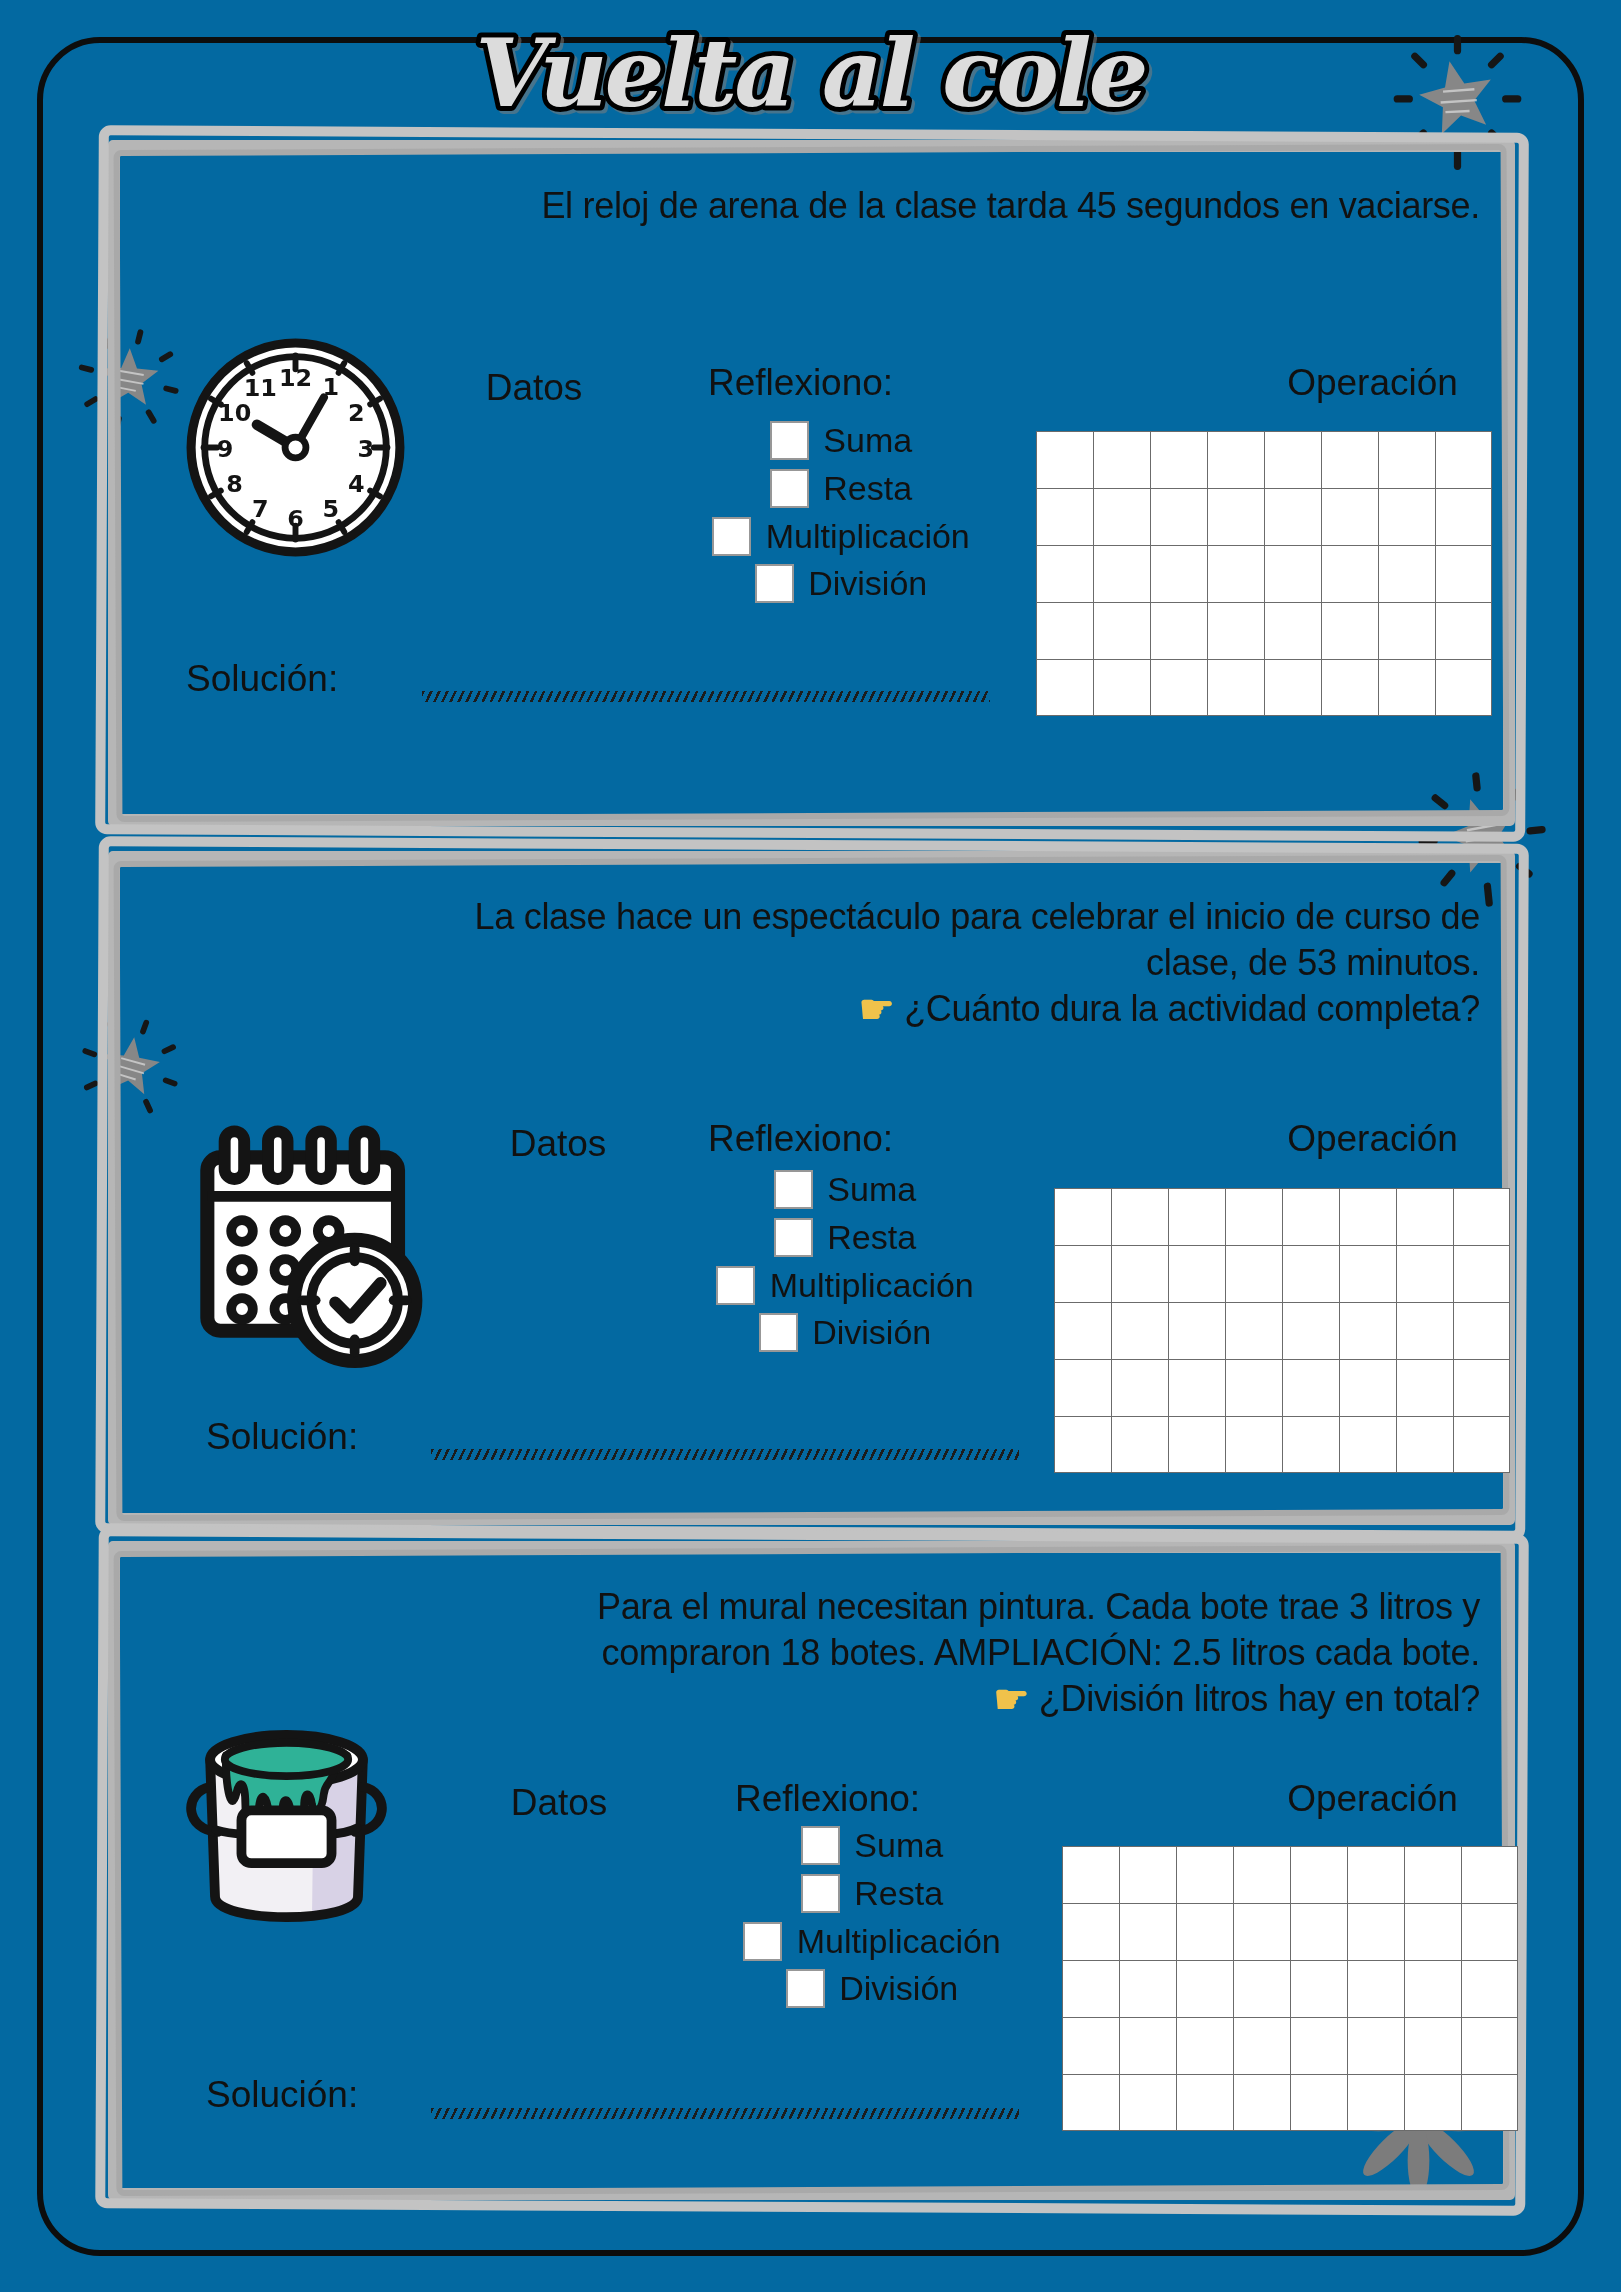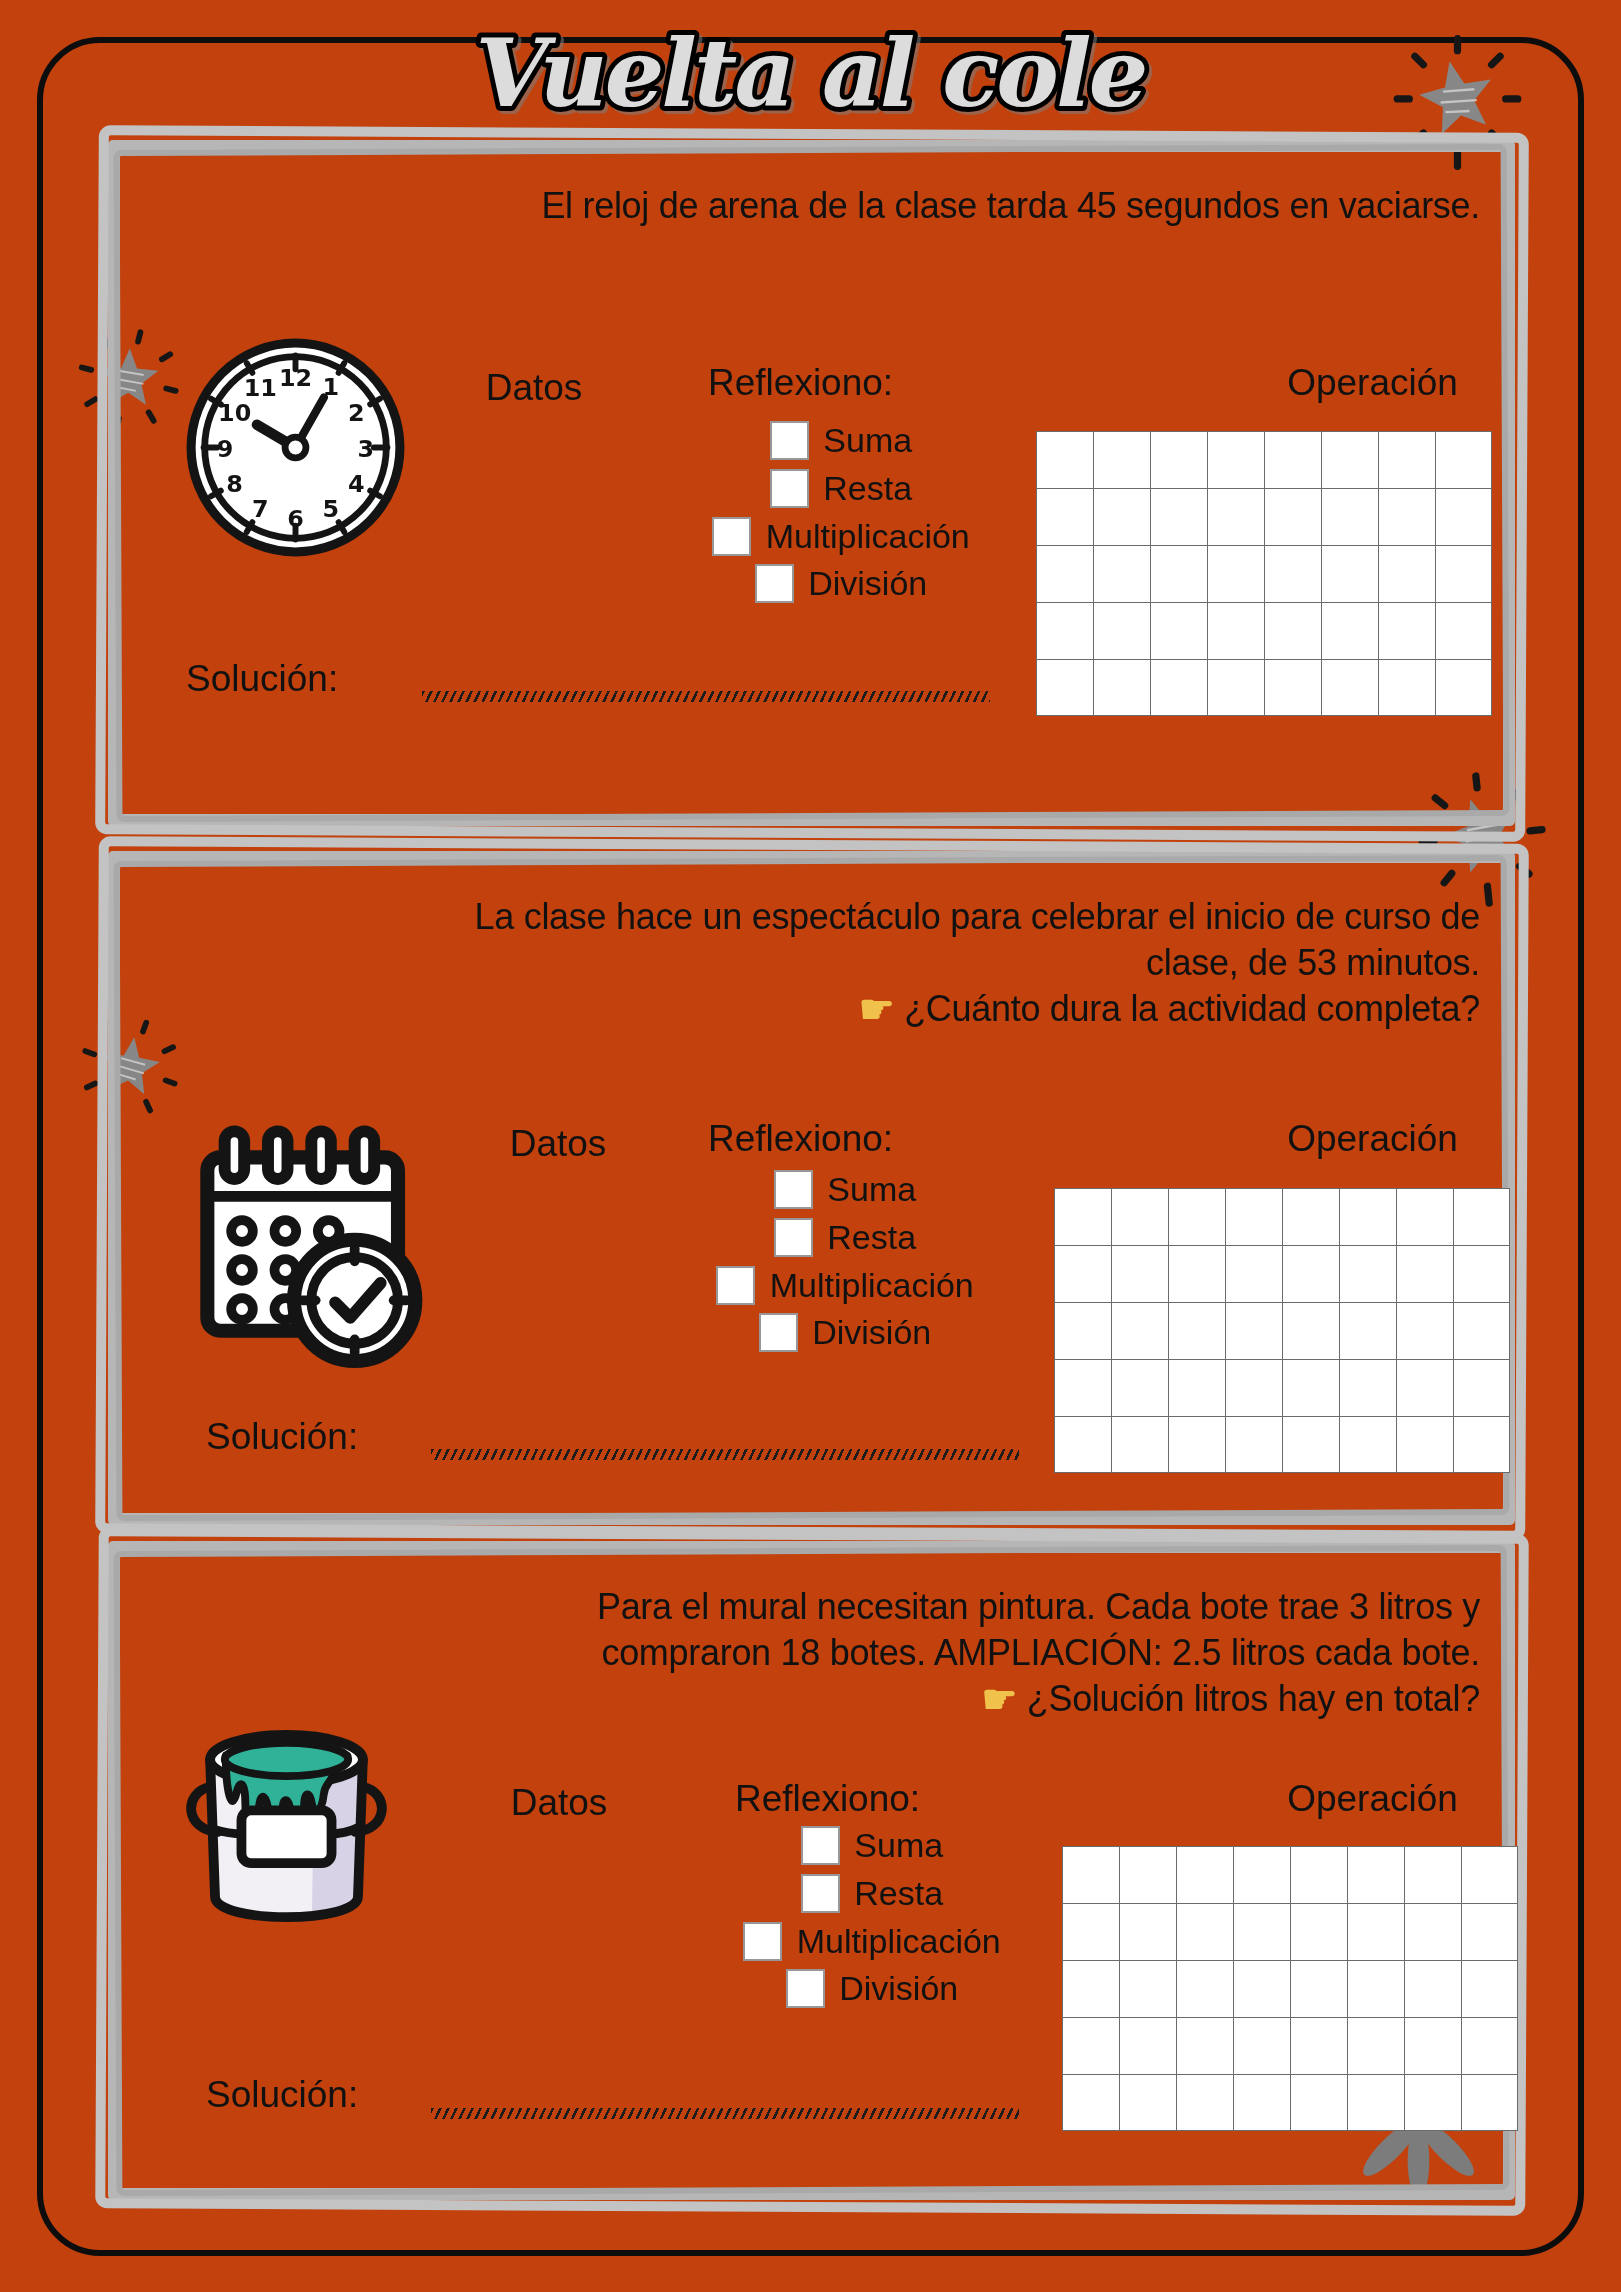--- a/index.html
+++ b/index.html
@@ -1,16 +1,16 @@
 <!DOCTYPE html>
 <html><head>
 <meta charset="utf-8">
 <style>
   html,body{margin:0;padding:0;background:#ffffff;}
-  .page{position:relative;width:1621px;height:2293px;background:#c2410c;overflow:hidden;
+  .page{position:relative;width:1621px;height:2293px;background:#0369a1;overflow:hidden;
         font-family:"Liberation Sans",sans-serif;color:#111;}
   .outer-border{position:absolute;inset:37px;border:6.9px solid #0d0d0d;border-radius:63px;pointer-events:none;}
 
   .title-wrap{position:absolute;top:9.8px;left:0;width:100%;height:127px;}
   .title-wrap svg{width:100%;height:100%;filter:drop-shadow(3.9px 3.9px 0 rgba(125,125,125,.55));}
 
   
   .sec{position:absolute;left:108px;width:1407px;}
   #sec1{top:140px;height:686px;}
   #sec2{top:851px;height:674px;}
@@ -279,21 +279,21 @@
     <div class="sol-line"></div>
   </section>
 
   <section class="sec" id="sec3">
     <div class="frame"></div>
 
     <div class="ptext">
       <div>Para el mural necesitan pintura. Cada bote trae 3 litros y</div>
       <div>compraron 18 botes. AMPLIACIÓN: 2.5 litros cada bote.</div>
       <div>
-        <span class="hand">☛</span><span>¿Solución litros hay en total?</span>
+        <span class="hand">☛</span><span>¿División litros hay en total?</span>
       </div>
     </div>
 
     <svg class="picon" viewBox="0 0 120 120">
       <path d="M21,26 L23.5,96 C23.5,110 96.5,110 96.5,96 L99,26 Z" fill="#f2f0f4"></path>
       <path d="M74,31 L73,107.5 C85,106.5 96.5,102 96.5,96 L98,31 Z" fill="#d8d2e6"></path>
       <path d="M21,26 L23.5,96 C23.5,110 96.5,110 96.5,96 L99,26 Z" fill="none" stroke="#141414" stroke-width="5" stroke-linejoin="round"></path>
       <path d="M21,40 C7,43 8,62 25,63 M99,40 C113,43 112,62 95,63" fill="none" stroke="#141414" stroke-width="5" stroke-linecap="round"></path>
       <path d="M24,62 C30,64 34,64 38,64 M82,64 C88,64 92,63 96,61" fill="none" stroke="#141414" stroke-width="4.5" stroke-linecap="round"></path>
       <ellipse cx="60" cy="26" rx="39" ry="12.5" fill="#fff" stroke="#141414" stroke-width="5"></ellipse>

